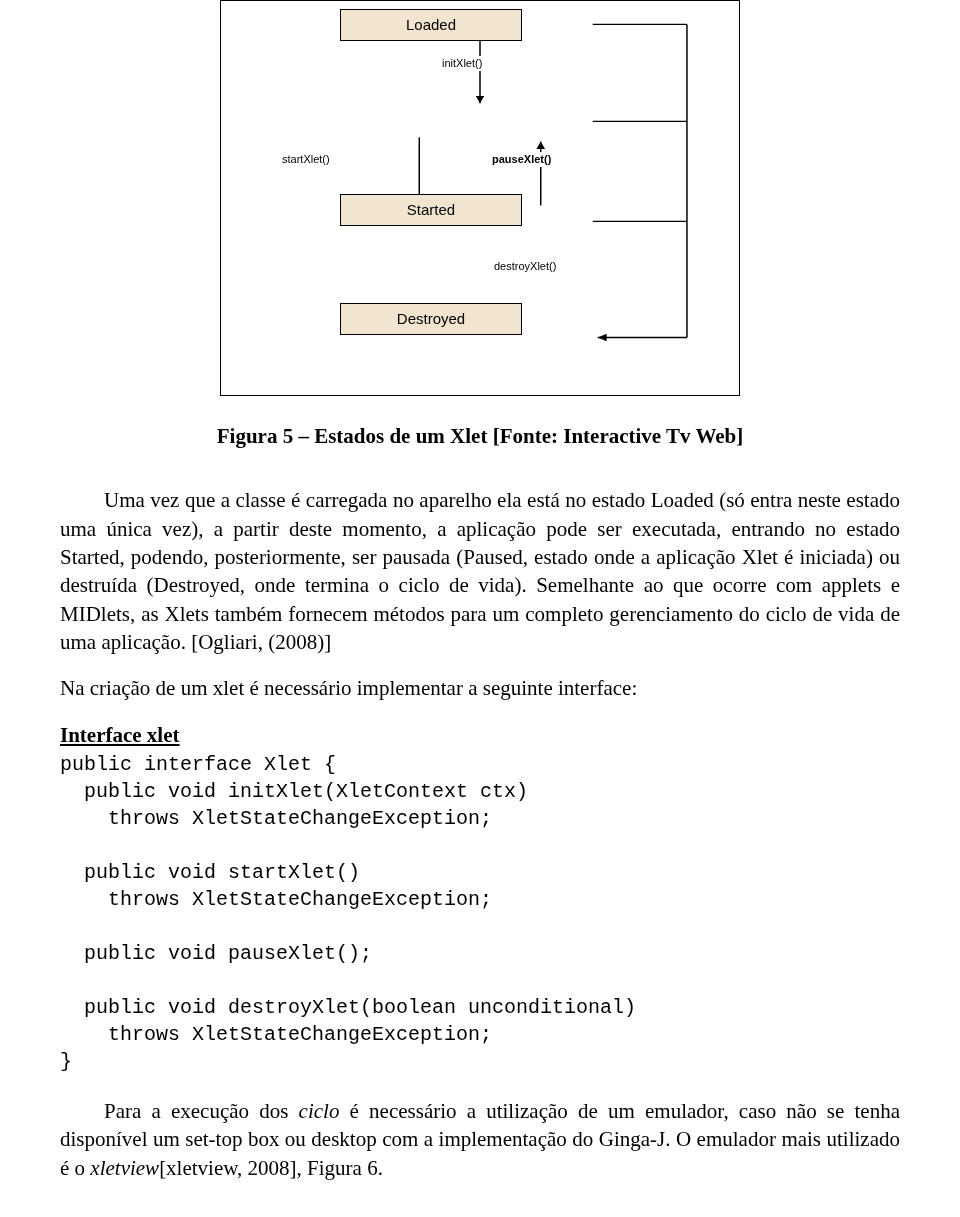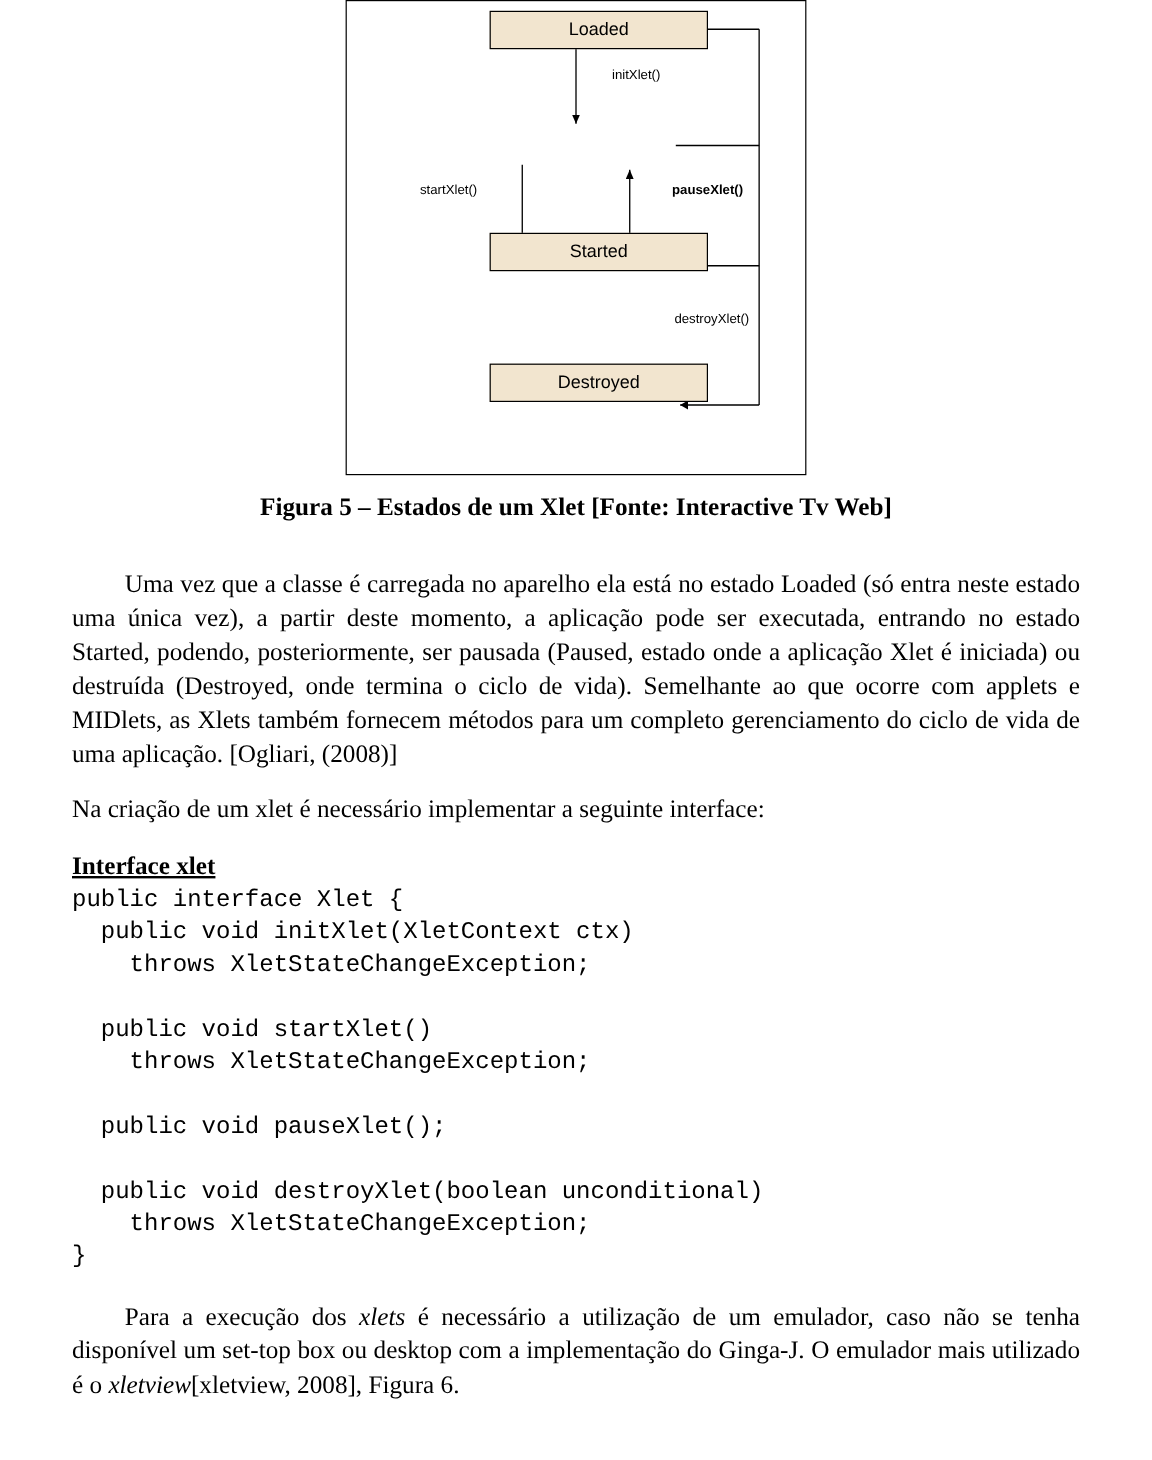--- a/index.html
+++ b/index.html
@@ -5,22 +5,22 @@
   body {
     font-family: "Times New Roman", Times, serif;
     font-size: 21px;
     color: #000;
     background: #fff;
     margin: 0;
     padding: 0 60px 40px 60px;
     line-height: 1.35;
   }
   .diagram-wrap {
-    margin: 0 auto 12px auto;
-    width: 384px;
+    margin: 0 auto 26px auto;
+    width: 520px;
   }
   .diagram-border {
     border: 1px solid #000;
     padding: 10px 10px 14px 10px;
     position: relative;
     font-family: "MS Sans Serif", Tahoma, Arial, sans-serif;
     font-size: 15px;
   }
   .state-box {
     width: 180px;
@@ -136,14 +136,14 @@
   public void startXlet()
     throws XletStateChangeException;
 
   public void pauseXlet();
 
   public void destroyXlet(boolean unconditional)
     throws XletStateChangeException;
 }</pre>
 
 <p class="body indent">
-  <span>Para a execução dos </span><span class="italic">xlets</span><span> é necessário a utilização de um emulador, caso não se tenha disponível um set-top box ou desktop com a implementação do Ginga-J. O emulador mais utilizado é o </span><span class="italic">xletview</span><span>[xletview, 2008], Figura 6.</span>
+  <span>Para a execução dos </span><span class="italic">ciclo</span><span> é necessário a utilização de um emulador, caso não se tenha disponível um set-top box ou desktop com a implementação do Ginga-J. O emulador mais utilizado é o </span><span class="italic">xletview</span><span>[xletview, 2008], Figura 6.</span>
 </p>
 
 </body></html>

